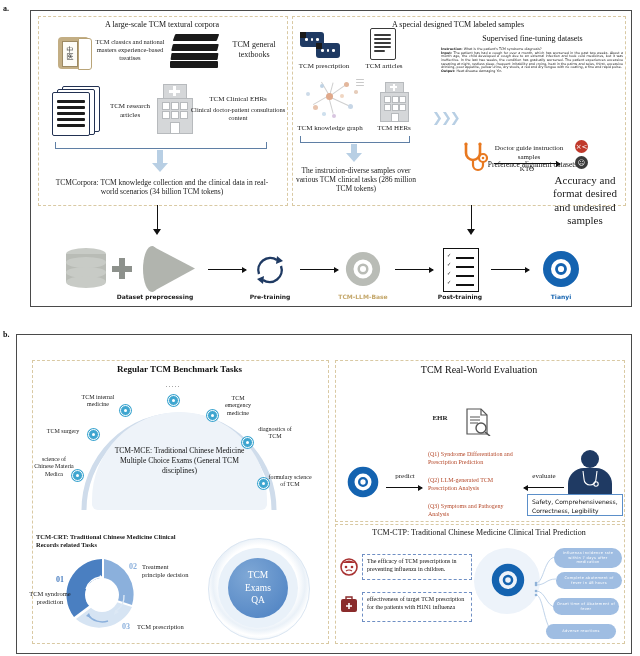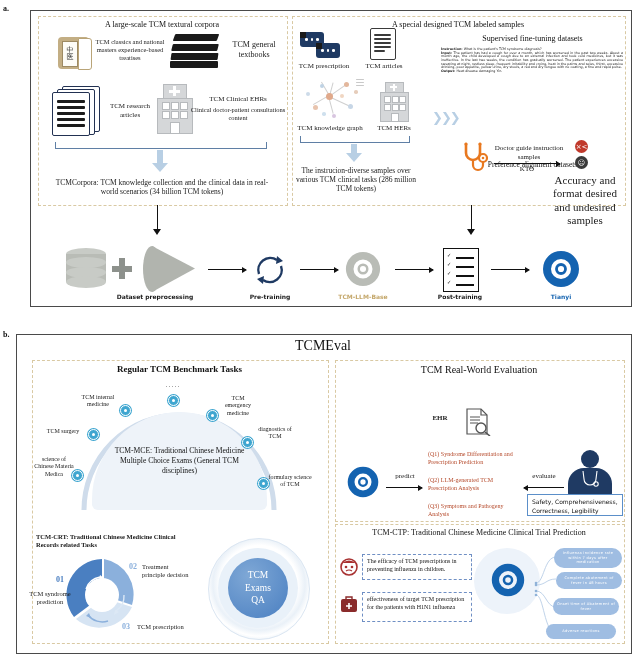--- a/index.html
+++ b/index.html
@@ -317,21 +317,20 @@
       <path d="M38 20 A18 18 0 0 1 20 38 L20 30 A10 10 0 0 0 30 20 Z" fill="#1463b0"></path>
       <path d="M2 20 A18 18 0 0 1 20 2 L20 10 A10 10 0 0 0 10 20 Z" fill="#1463b0"></path>
       <path d="M20 38 A18 18 0 0 1 2 20 L10 20 A10 10 0 0 0 20 30 Z" fill="#1463b0"></path>
       <circle cx="20" cy="20" r="4.5" fill="none" stroke="#1463b0" stroke-width="2.8"></circle>
     </svg>
   </div>
   <div class="pipe-label" style="left:521px;top:293px;width:80px;color:#1463b0;">Tianyi</div>
 
   <div class="panel-letter" style="left:3px;top:330px;">b.</div>
   <div class="outer-box" style="left:16px;top:334px;width:614px;height:318px;"></div>
-  <div class="ttl" style="left:16px;top:338px;width:614px;font-size:14px;">TCMEval</div>
 
   <div class="dashed-box" style="left:32px;top:360px;width:295px;height:282px;"></div>
   <div class="ttl" style="left:32px;top:364px;width:295px;font-size:9px;font-weight:bold;">Regular TCM Benchmark Tasks</div>
 
   <div class="ico" style="left:68px;top:382px;width:222px;height:130px;">
     <svg width="222" height="130" viewBox="0 0 222 130">
       <path d="M16 128 A95 95 0 0 1 206 128" fill="none" stroke="#cfdceb" stroke-width="5"></path>
     </svg>
   </div>
   <div class="mce-center" style="left:92px;top:412px;width:175px;height:98px;">

